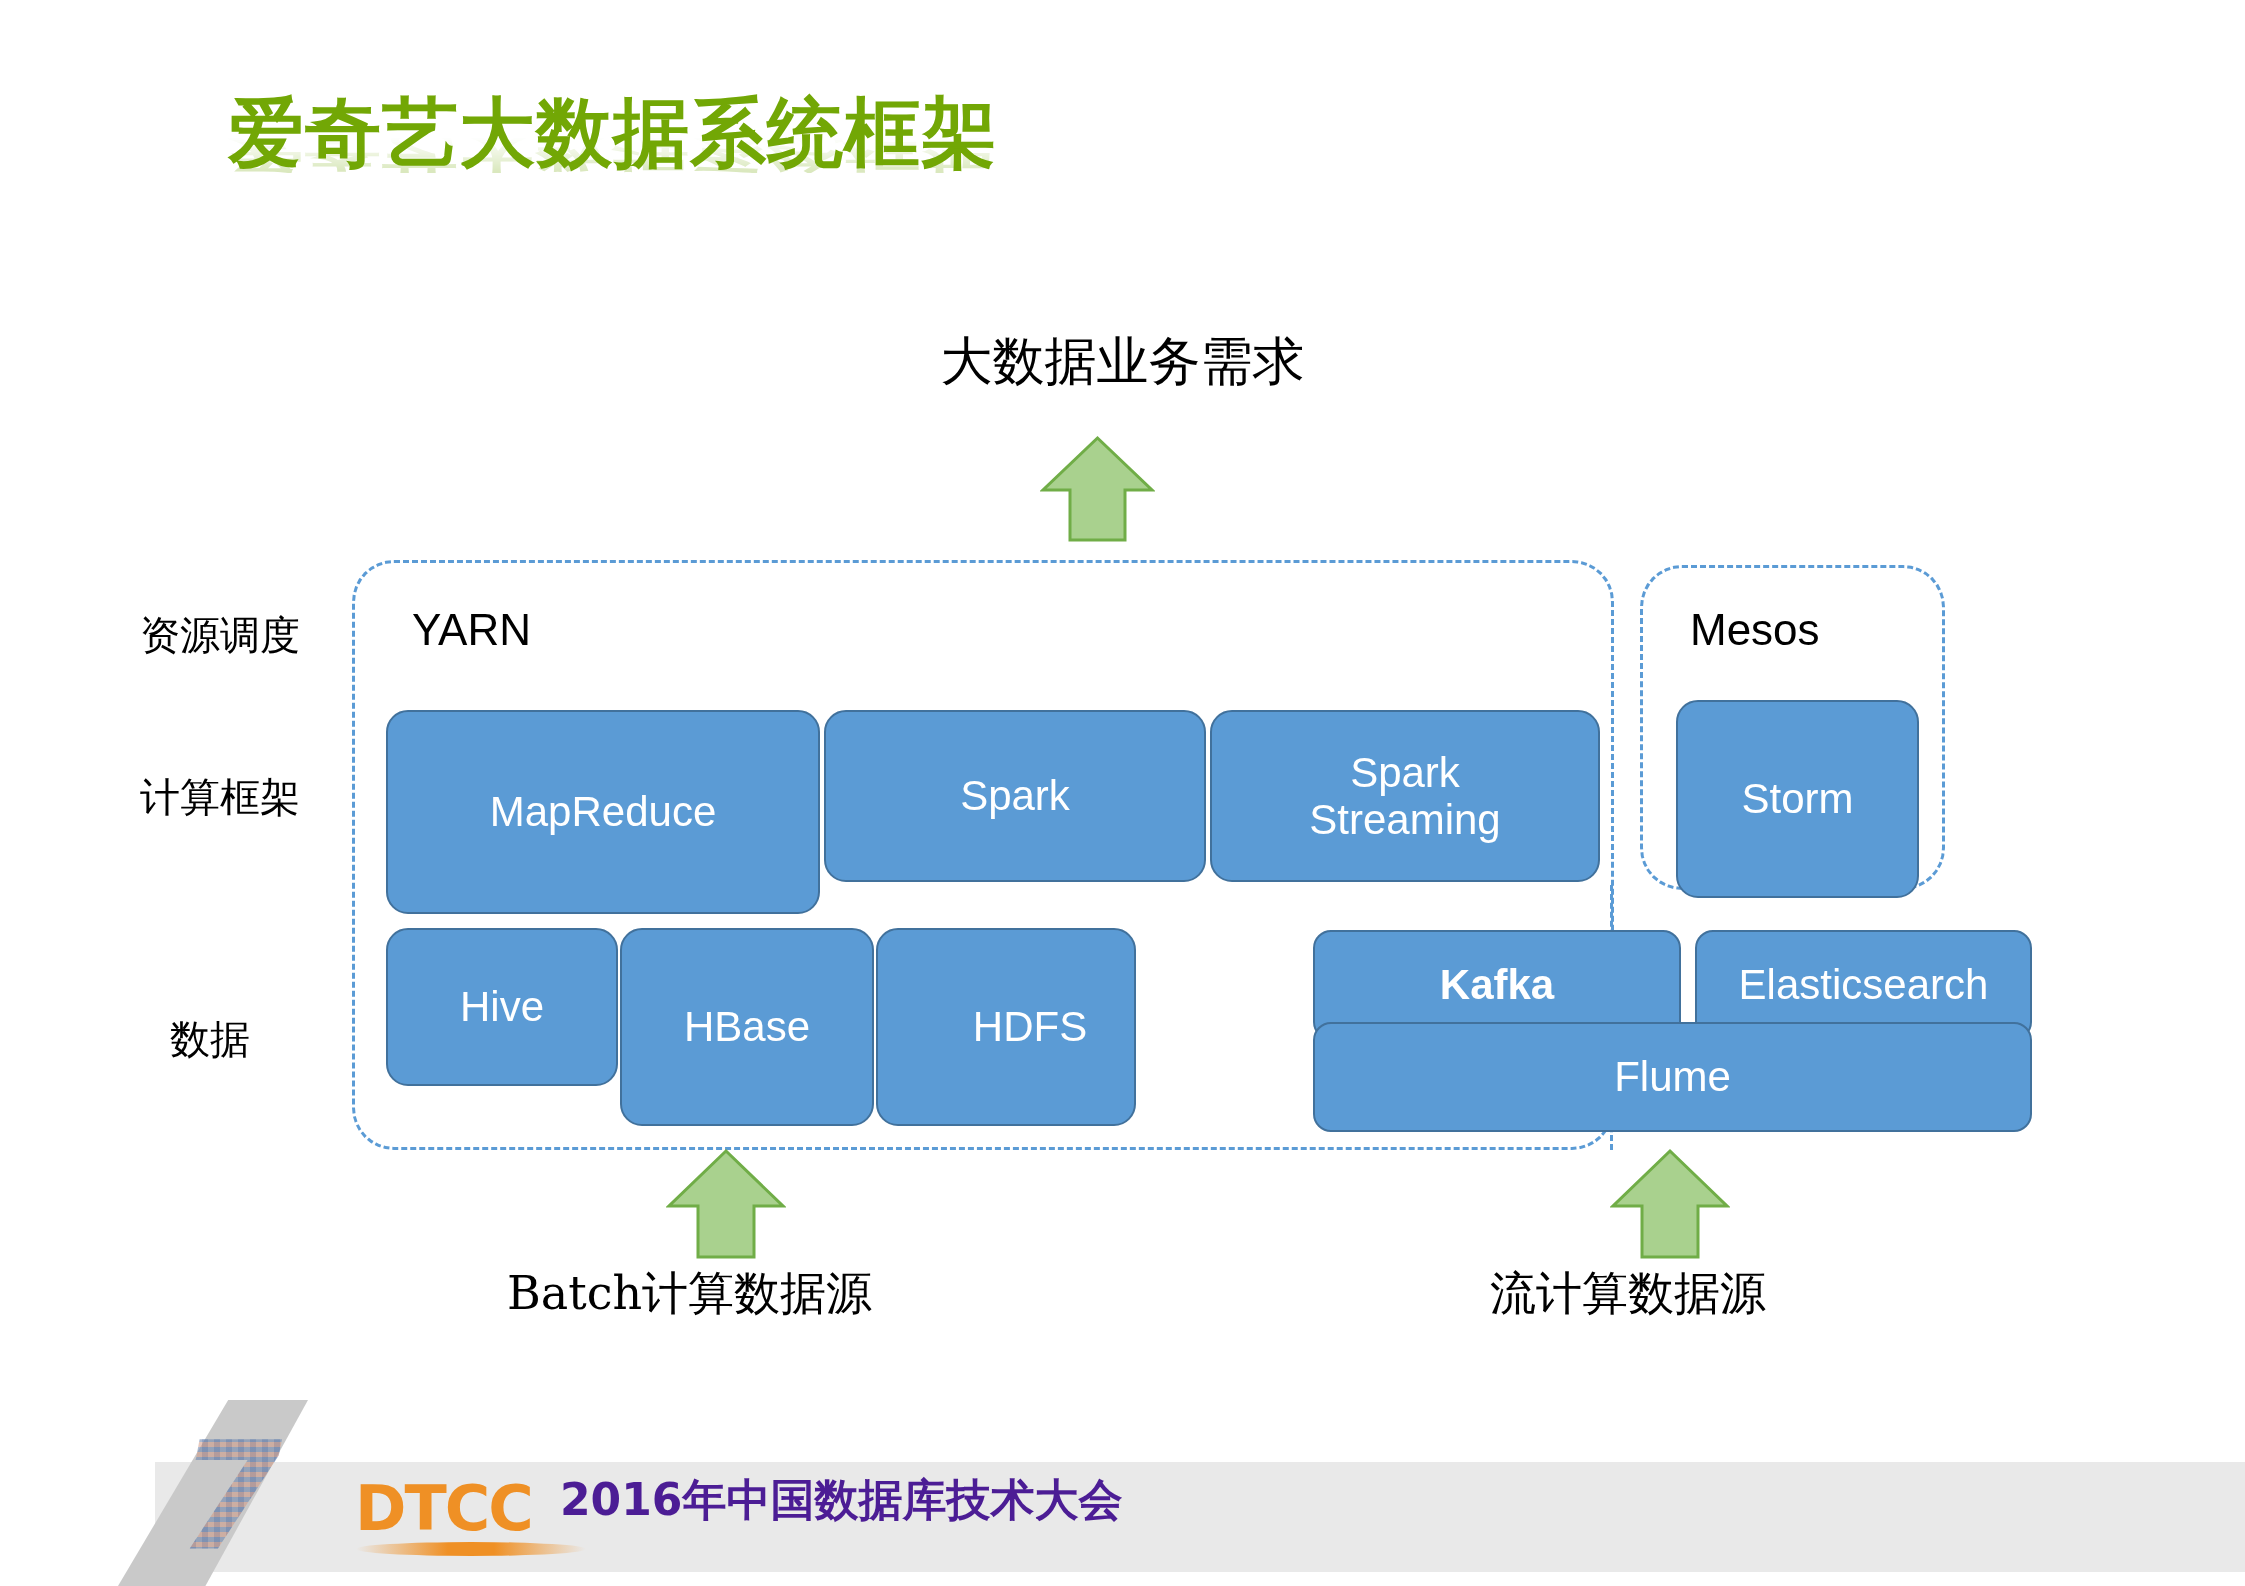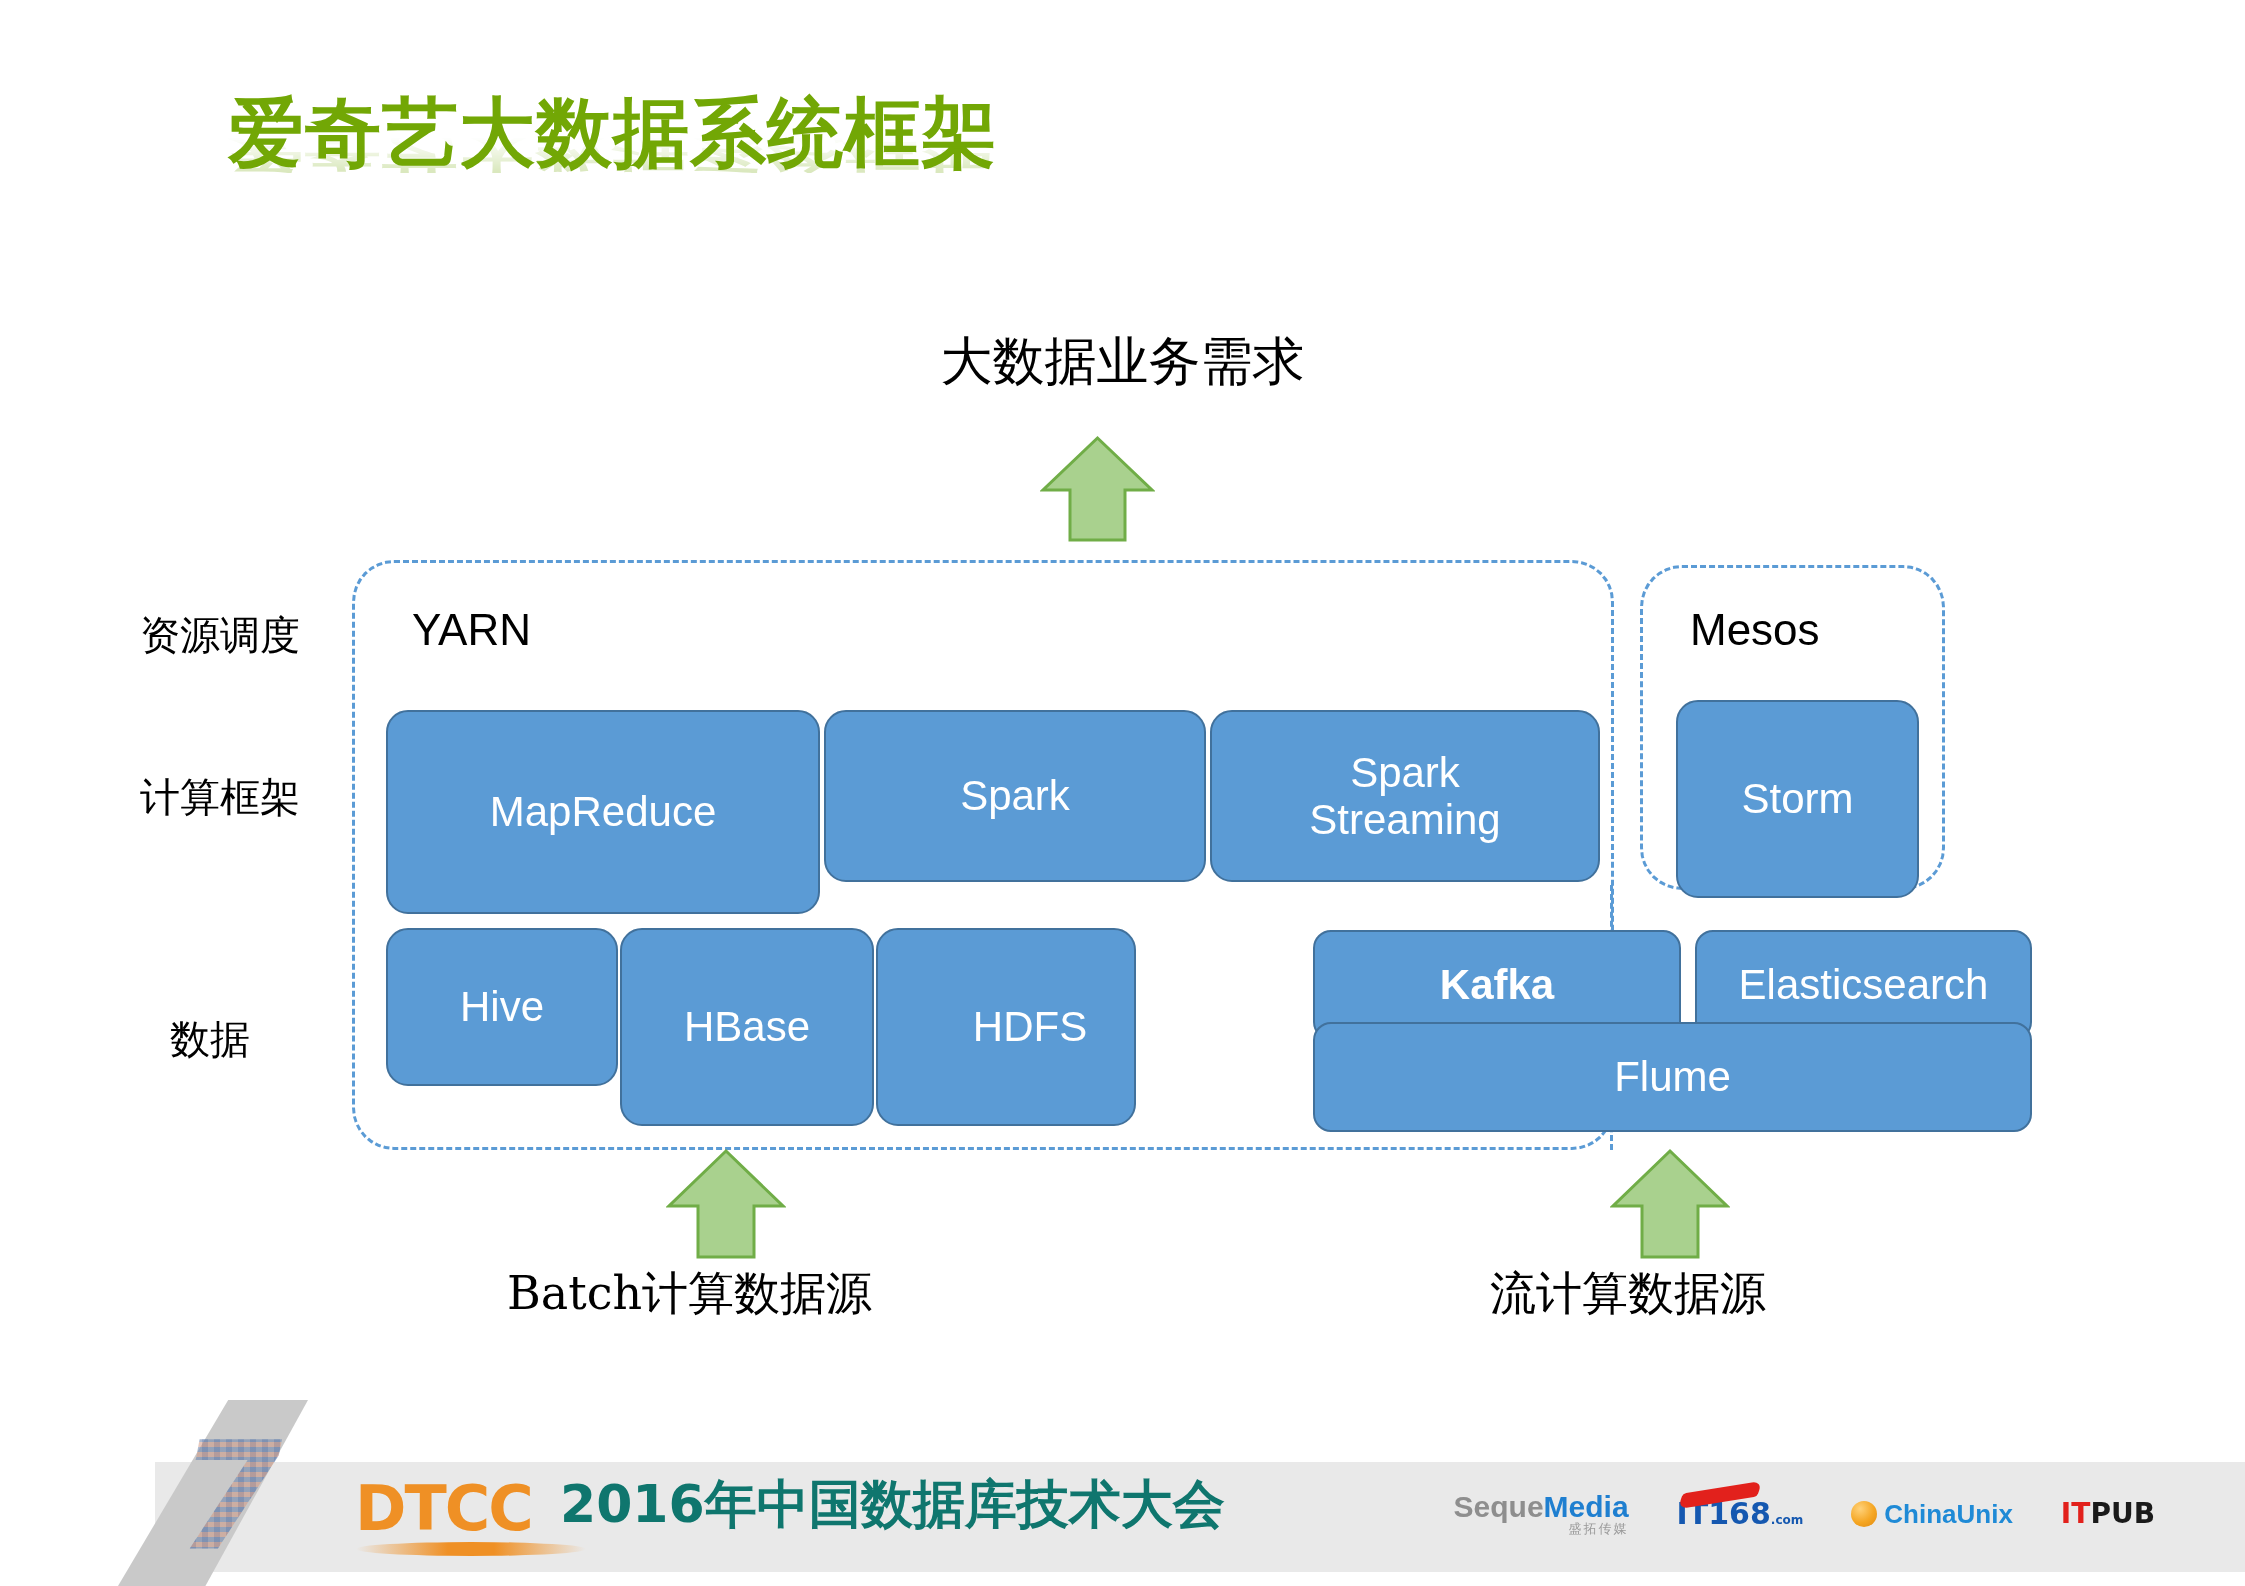--- a/index.html
+++ b/index.html
@@ -213,23 +213,23 @@
     width: 230px;
     height: 14px;
     border-radius: 50%;
     background: linear-gradient(90deg, rgba(239,144,37,0) 0%, #ef9025 40%, #ef9025 60%, rgba(239,144,37,0) 100%);
   }
   .dtcc-cn {
     position: absolute;
     left: 560px;
     top: 78px;
     font-family: "DejaVu Sans", sans-serif;
-    font-size: 52px;
-    font-weight: bold;
-    color: #0f766e;
+    font-size: 44px;
+    font-weight: bold;
+    color: #4c1d95;
     line-height: 1;
     white-space: nowrap;
   }
   .dtcc-en {
     position: absolute;
     left: 562px;
     top: 133px;
     font-family: "Liberation Sans", sans-serif;
     font-size: 25px;
     color: #8d8d8d;
@@ -388,30 +388,13 @@
 
 <div class="footer">
   <div class="footer-bar"></div>
   <div class="footer-angle"></div>
   <div class="footer-seven">7</div>
 
   <div class="dtcc-logo">DTCC</div>
   <div class="dtcc-swoosh"></div>
   <div class="dtcc-cn">2016年中国数据库技术大会</div>
 
-  <div class="sponsors">
-    <div class="sp sp-seque">
-      <span class="a">Seque</span><span class="b">Media</span>
-      <span class="cn">盛拓传媒</span>
-    </div>
-    <div class="sp sp-it168">
-      <span class="streak"></span>
-      <span>IT168</span><span class="com">.com</span>
-    </div>
-    <div class="sp sp-cunix">
-      <span class="disc"></span>
-      <span>ChinaUnix</span>
-    </div>
-    <div class="sp sp-itpub">
-      <span class="red">IT</span><span>PUB</span>
-    </div>
-  </div>
 </div>
 
 </body></html>

